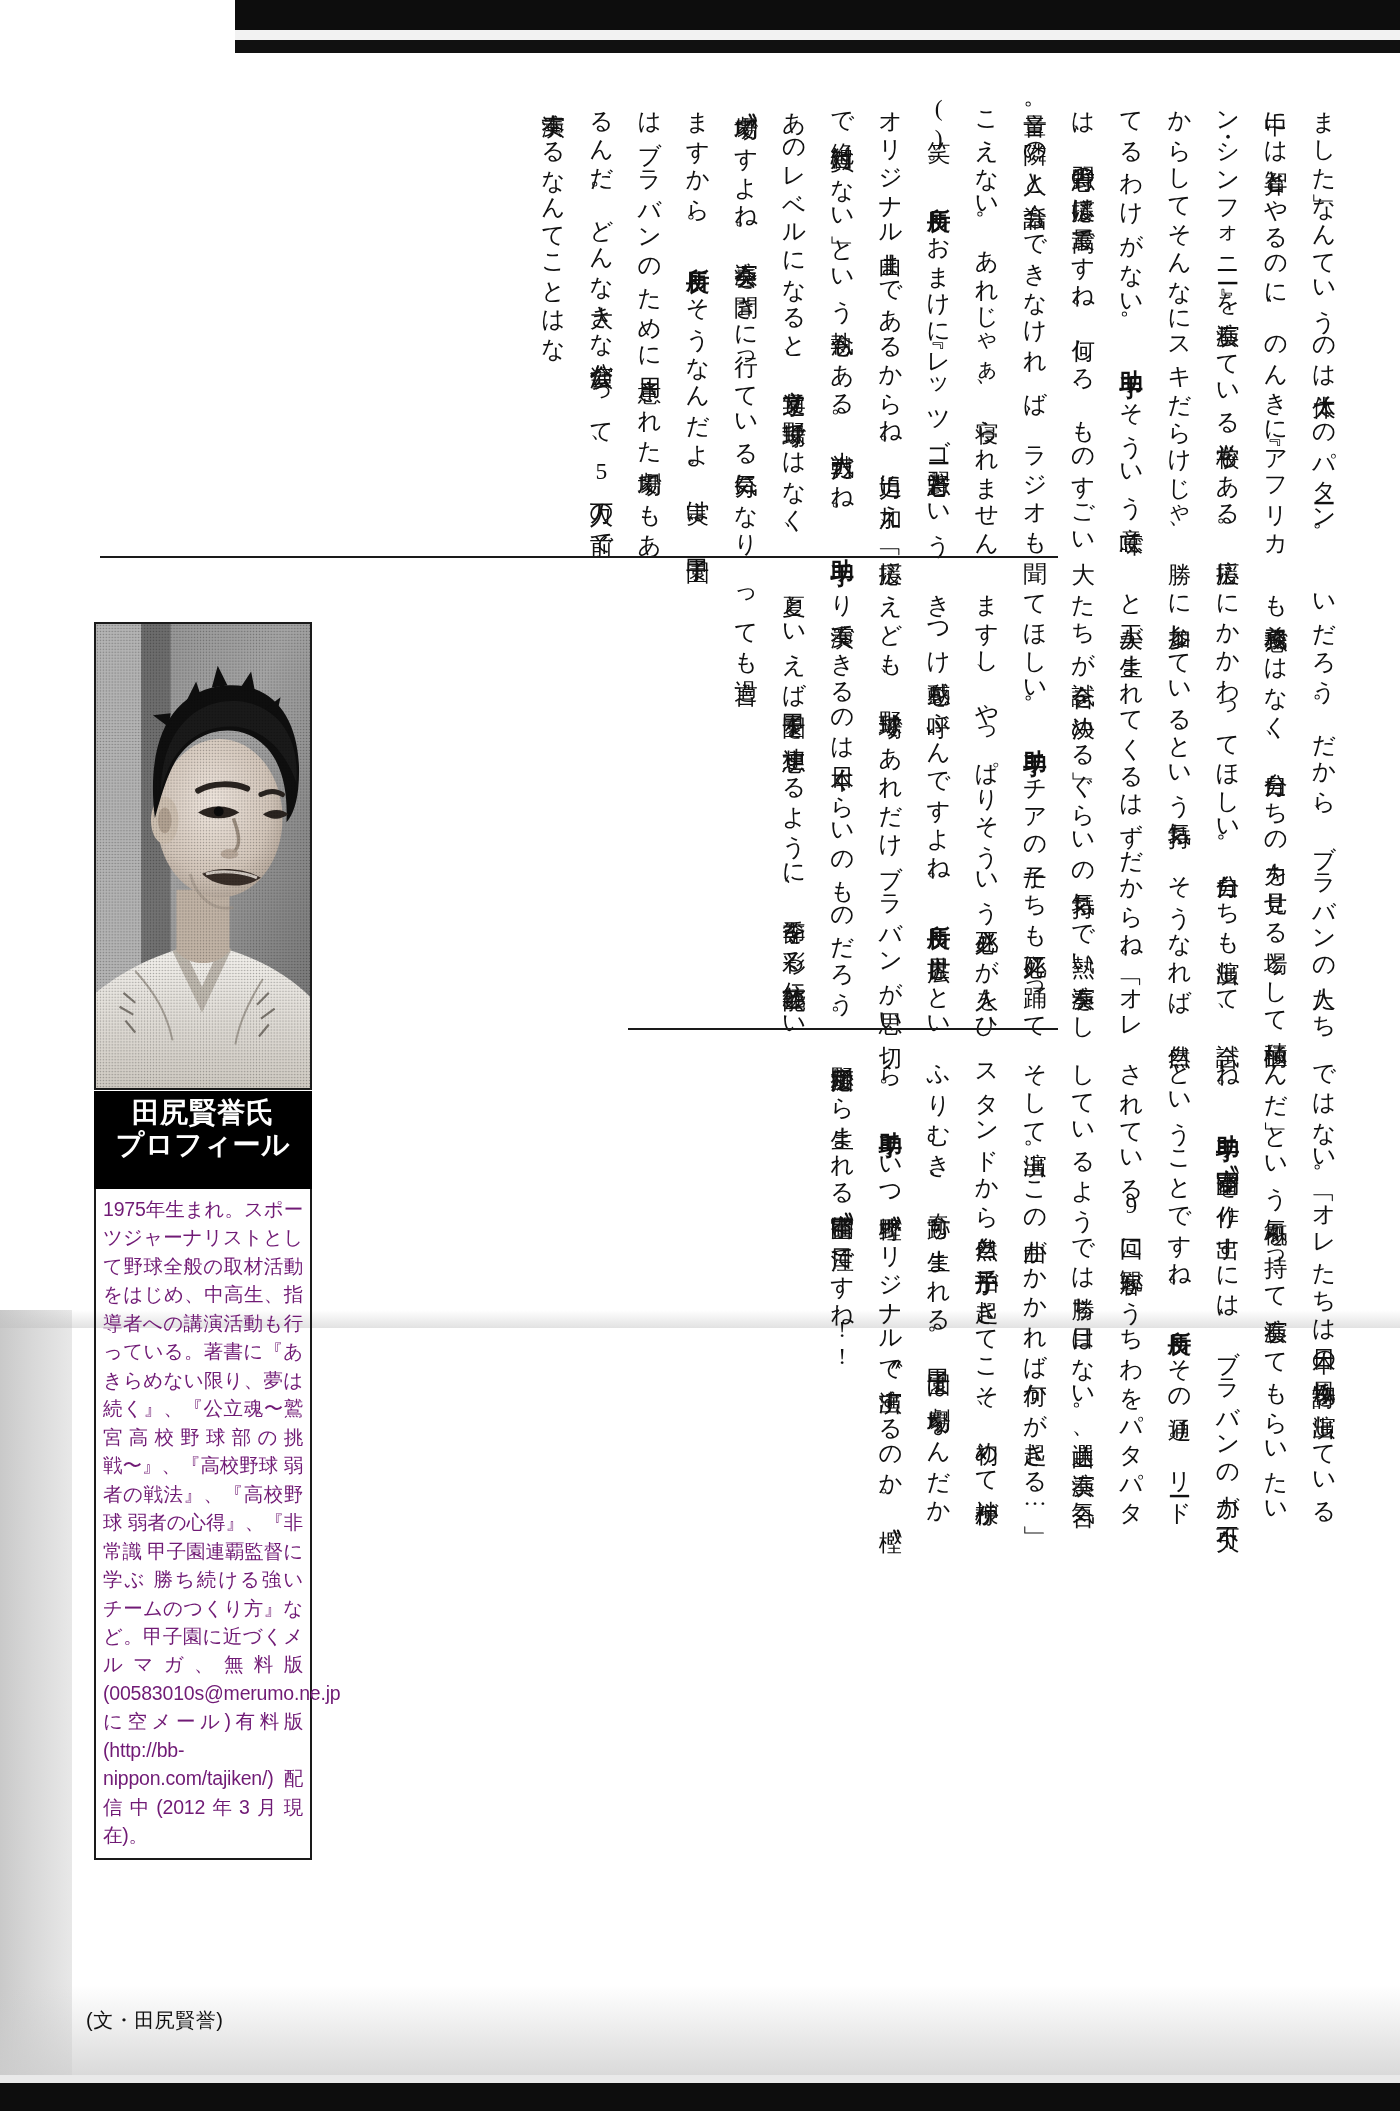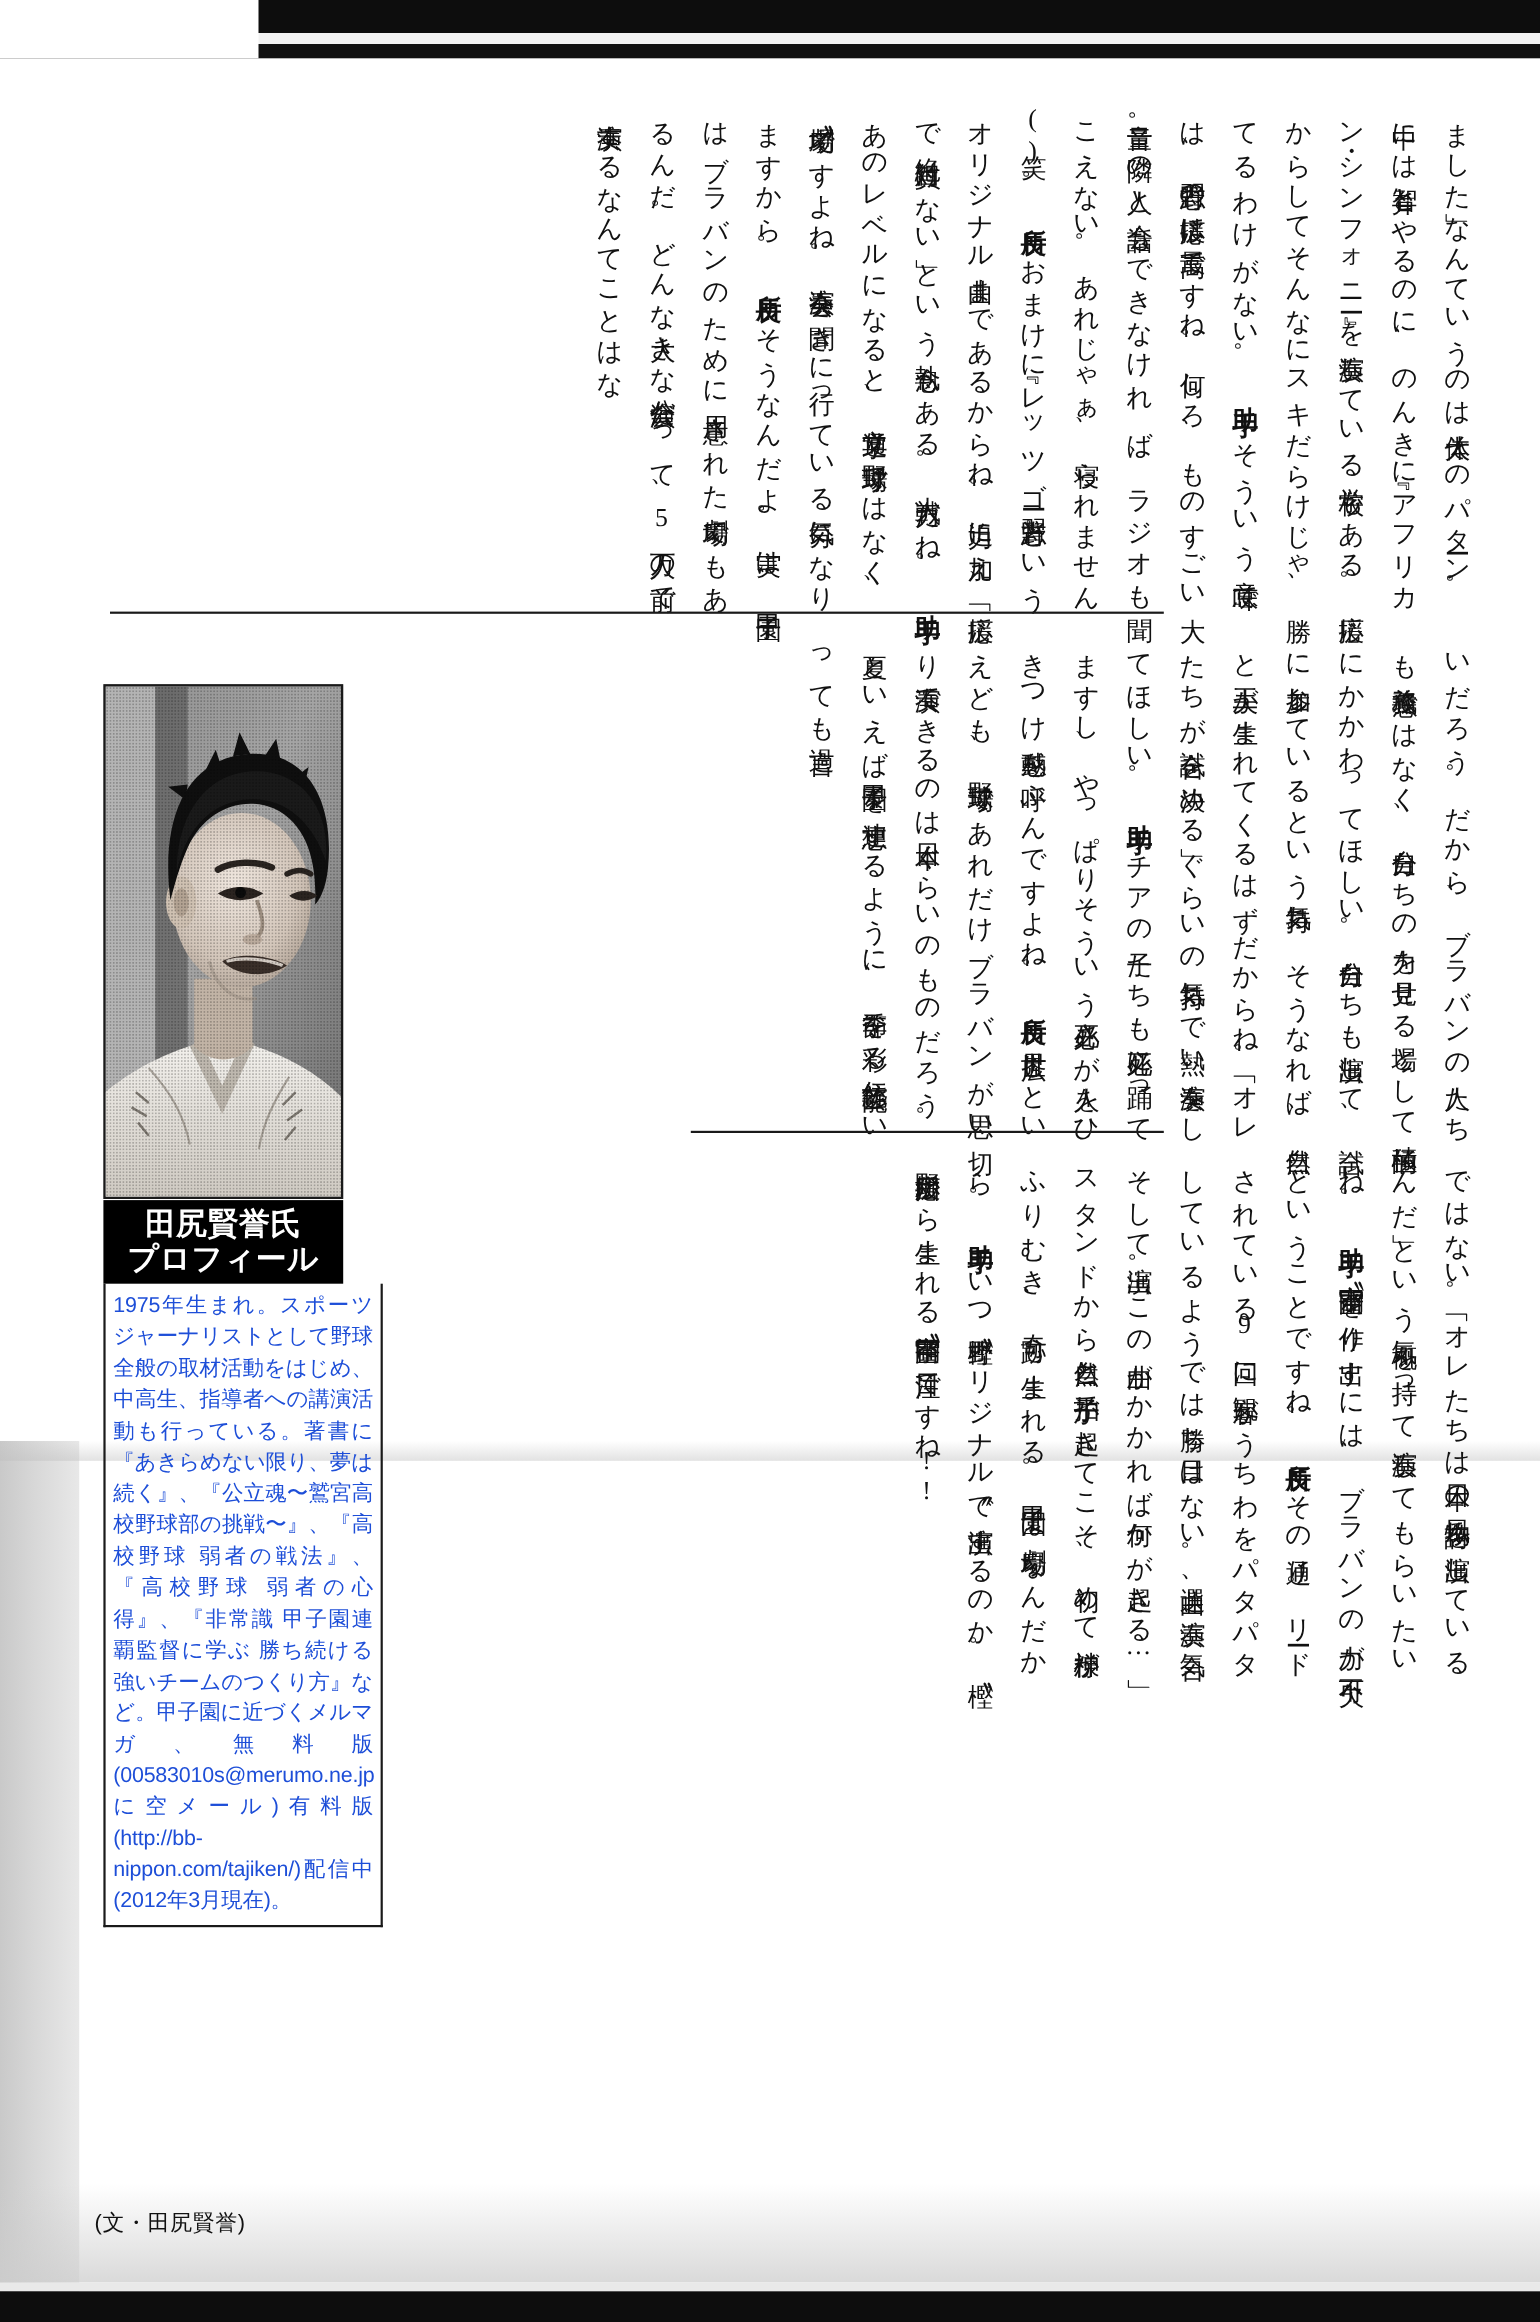--- a/index.html
+++ b/index.html
@@ -139,39 +139,39 @@
     position: relative;
     background: #9a9a9a;
   }
   #profile-photo svg { display: block; width: 100%; height: 100%; }
 
   #profile-title {
     width: 218px;
     background: #000;
     color: #fff;
     box-sizing: border-box;
-    padding: 6px 6px 5px 6px;
+    padding: 6px 6px 27px 6px;
     margin-top: 1px;
     text-align: center;
     font-family: "Liberation Sans", "DejaVu Sans", sans-serif;
     font-weight: bold;
     font-size: 28px;
     line-height: 1.16;
     letter-spacing: 0.5px;
   }
   #profile-body {
-    width: 254px;
+    width: 218px;
     box-sizing: border-box;
     border: 2px solid #1a1a1a;
     border-top: none;
     padding: 6px 7px 8px 7px;
     font-family: "Liberation Sans", "DejaVu Sans", sans-serif;
     font-size: 19.5px;
     line-height: 1.46;
-    color: #1d4ed8;
+    color: #701a75;
     text-align: justify;
     letter-spacing: -0.2px;
   }
   #profile-credit {
     position: absolute;
     left: 86px;
     top: 2007px;
     font-family: "Liberation Sans", "DejaVu Sans", sans-serif;
     font-size: 20px;
     color: #111;

